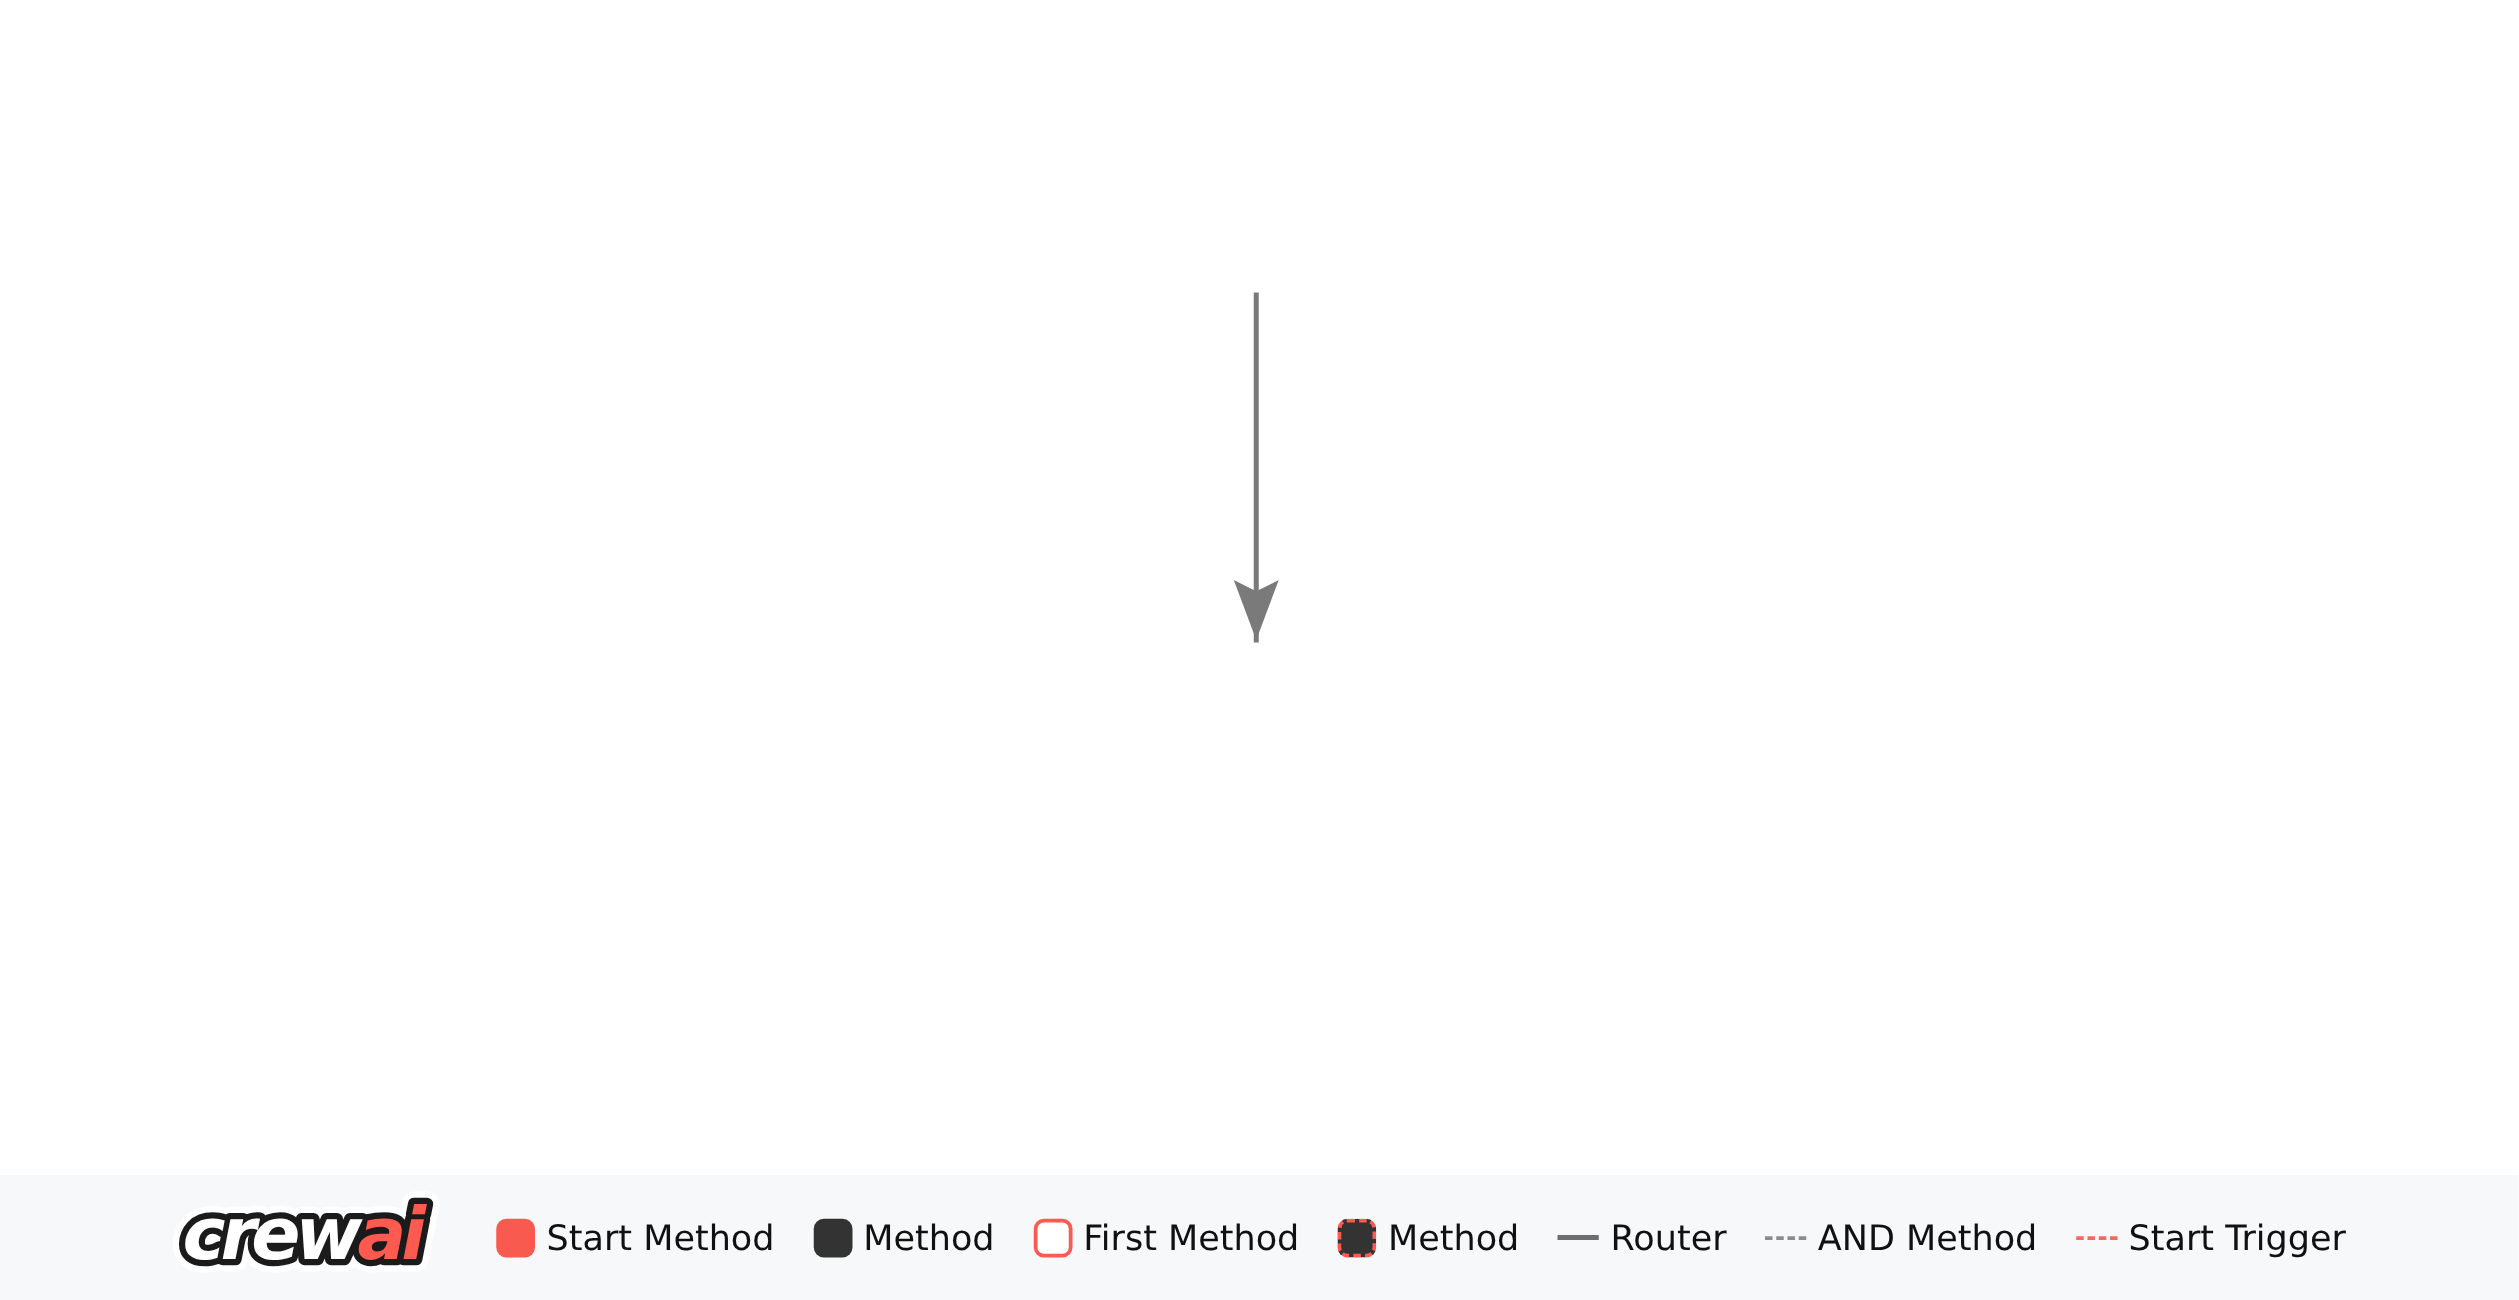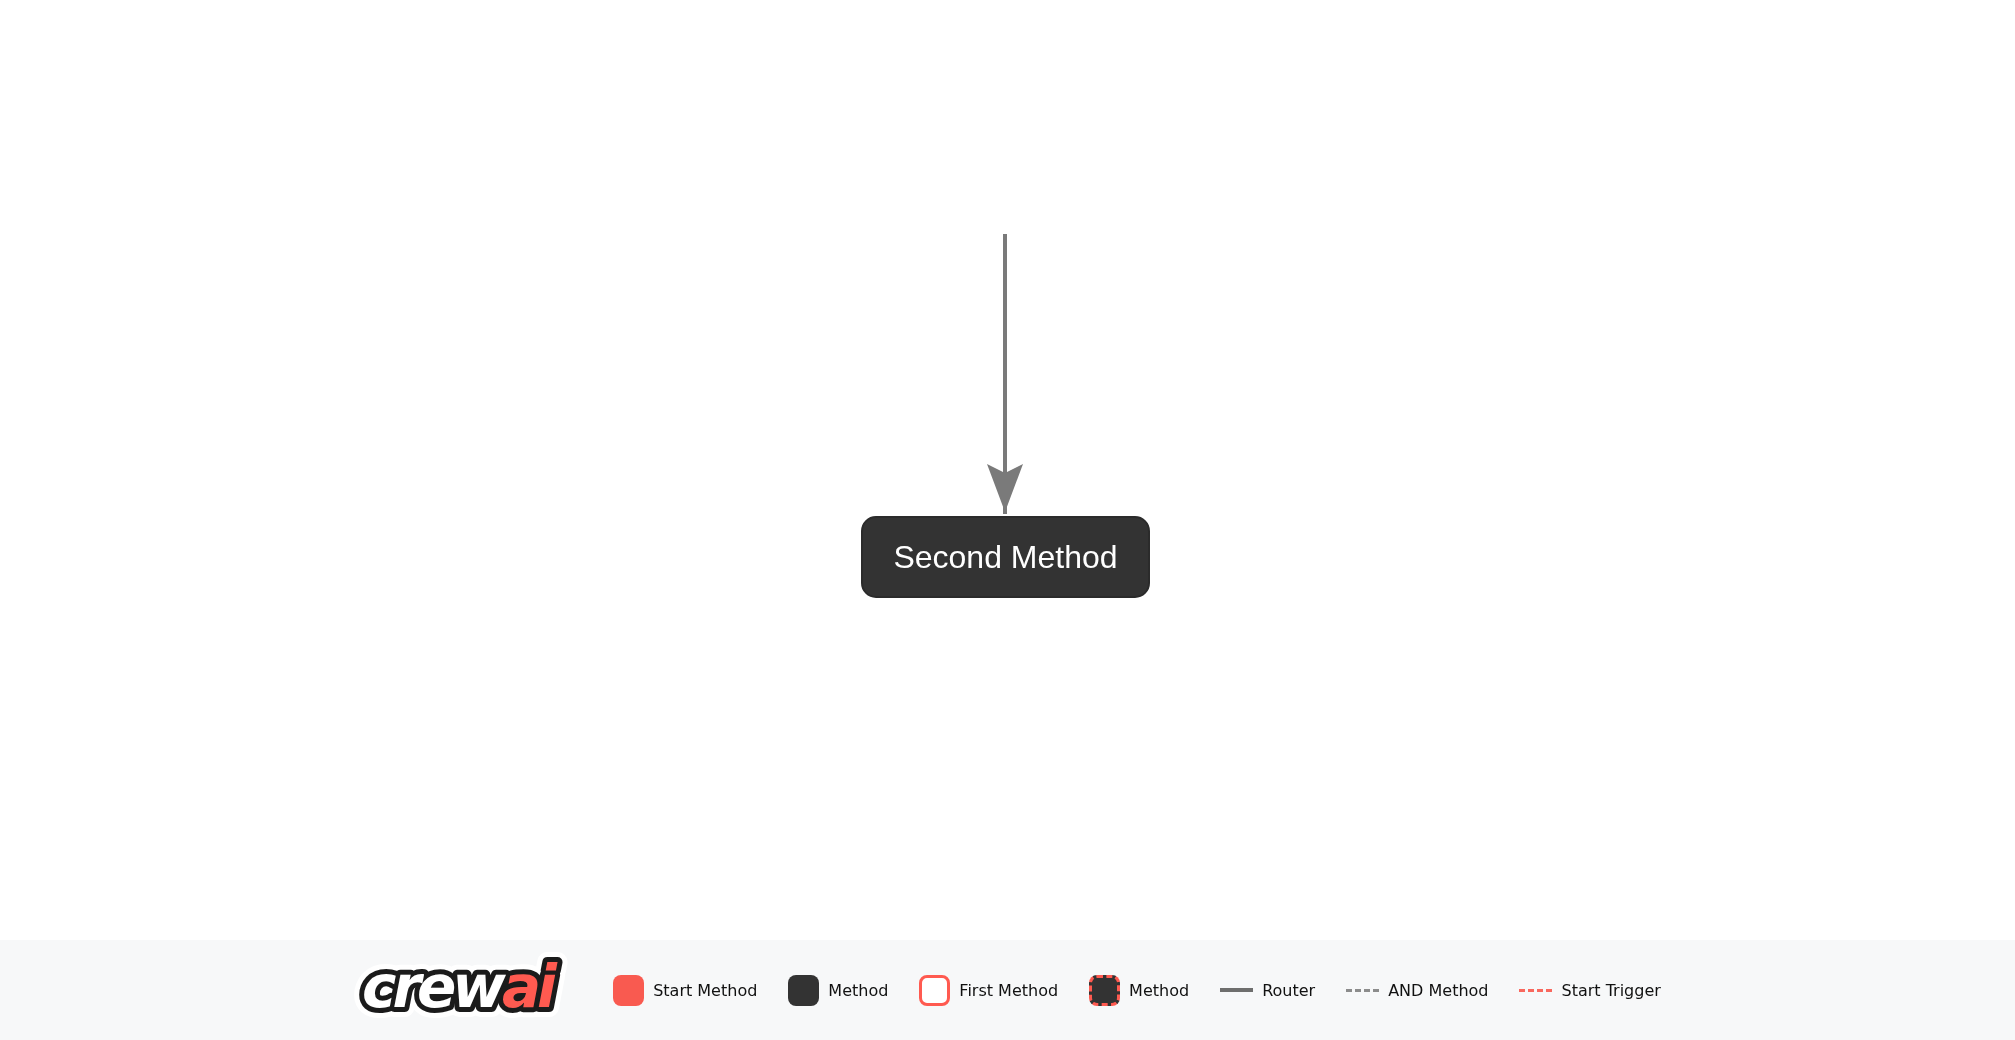--- a/index.html
+++ b/index.html
@@ -27,21 +27,21 @@
 
   .edge-svg { position:absolute; left:0; top:0; pointer-events:none; }
   .edge-line { stroke:var(--edge); stroke-width:4; }
   .edge-arrowhead { fill:var(--edge); }
 
   
   .legend-bar { position:relative; width:2015px; height:100px; background:var(--legend_bg);
     display:flex; align-items:center; justify-content:center; }
 
   .legend-item { display:flex; align-items:center; gap:9px;
-    font-size:16px; color:var(--legend_text); white-space:nowrap;padding-left:31px; }
+    font-size:28px; color:var(--legend_text); white-space:nowrap;padding-left:31px; }
 
   .sw { width:31px; height:31px; border-radius:8px; flex:0 0 auto; }
   .sw-start  { background:var(--start_fill); }
   .sw-method { background:var(--method_fill); }
   .sw-crew   { background:#ffffff; border:3px solid var(--brand_red); }
   .sw-router { background:var(--method_fill); border:3px dashed var(--brand_red); }
 
   .line-sw { width:33px; height:0; flex:0 0 auto; }
   .line-solid      { border-top:4px solid var(--trigger_line); }
   .line-dashed     { border-top:3px dashed var(--and_trigger_line); }
@@ -55,23 +55,20 @@
 <body>
 
 <div class="flow-canvas">
 
   <svg class="edge-svg" width="2015" height="940">
     <line class="edge-line" x1="1005" y1="234" x2="1005" y2="514"></line>
     <polygon class="edge-arrowhead" points="987,464 1005,473 1023,464 1005,512"></polygon>
   </svg>
 
 
-  <div class="flow-node node-method">
-    <span>Second Method</span>
-  </div>
 </div>
 
 <div class="legend-bar">
 
   <svg class="logo-svg" width="228" height="78" viewBox="0 0 228 78">
     <g class="logo-text">
       <text x="8" y="56" fill="none" stroke="#ffffff" stroke-width="20" stroke-linejoin="round">crewai</text>
       <text x="8" y="56" fill="none" stroke="#1B1B1B" stroke-width="10" stroke-linejoin="round">crewai</text>
       <text x="8" y="56" fill="#ffffff">crew<tspan fill="#FF5A50">ai</tspan></text>
     </g>

